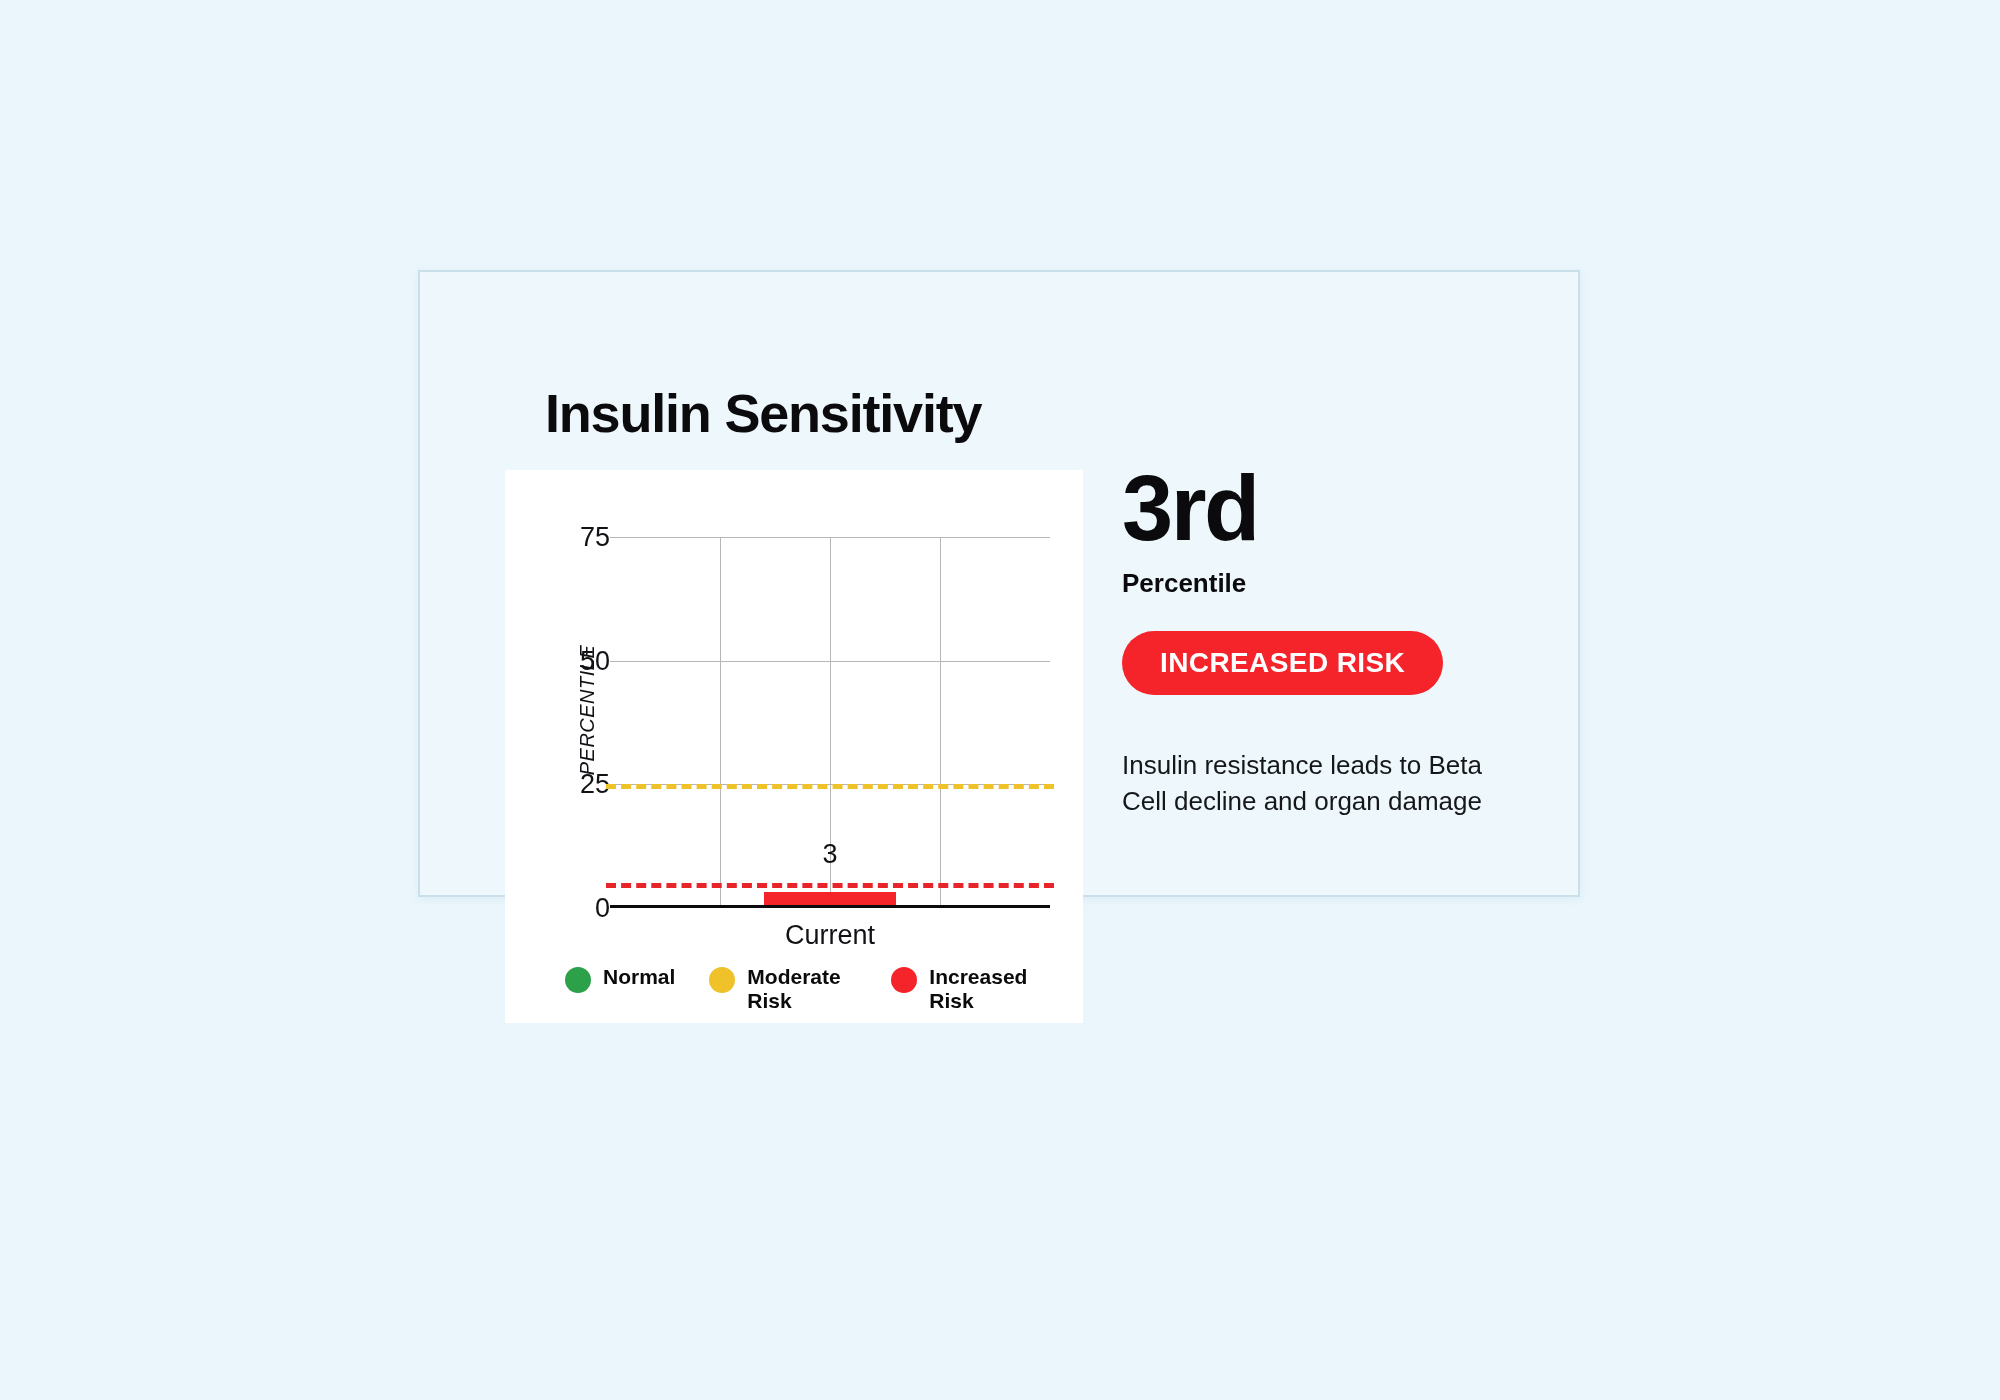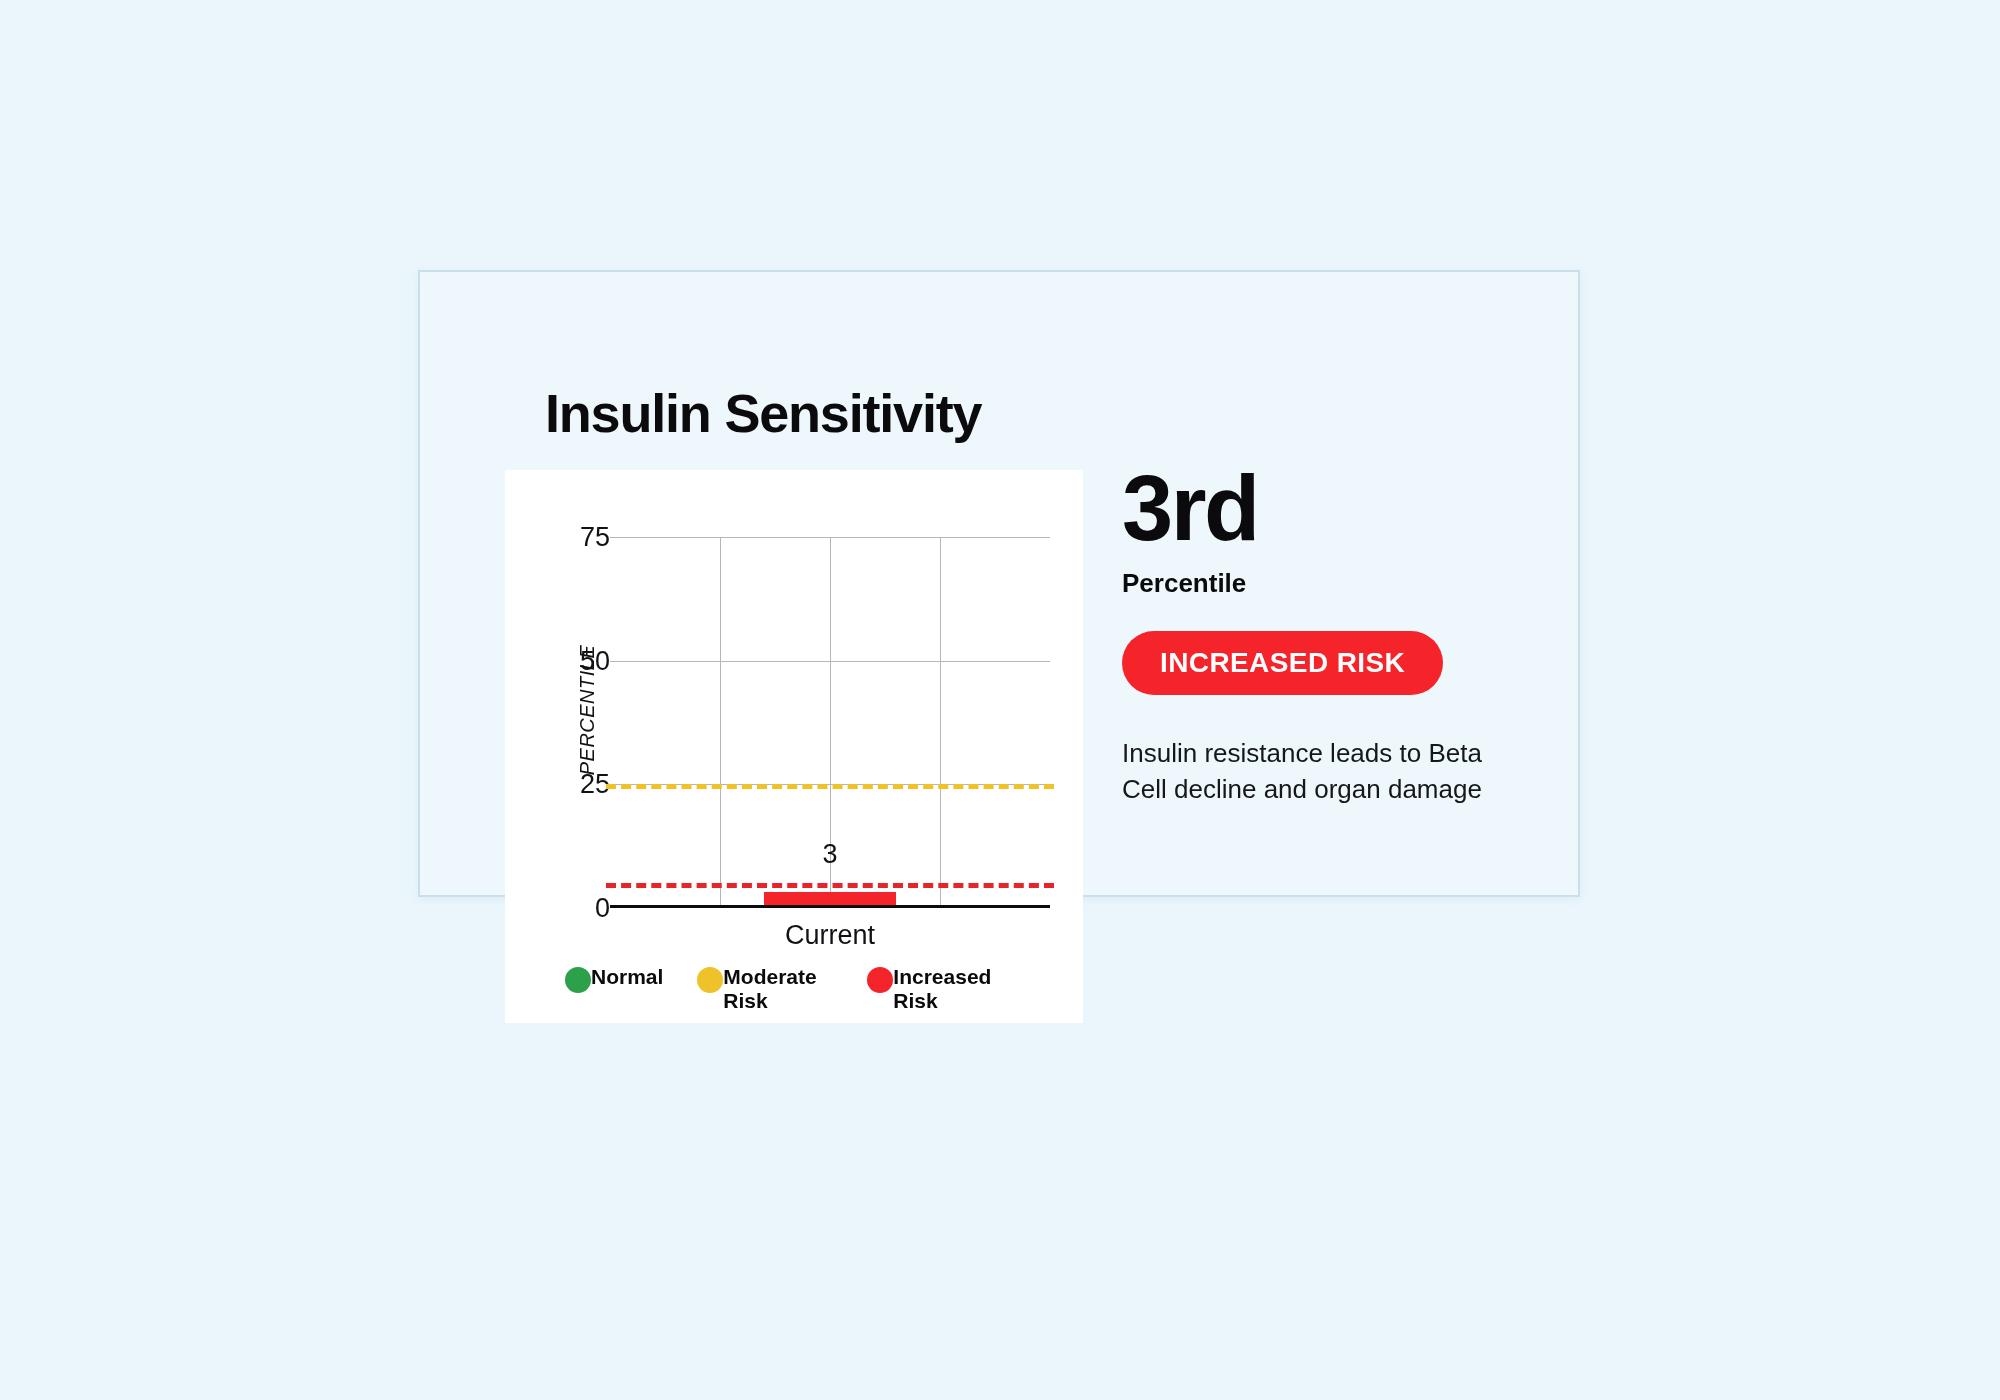--- a/index.html
+++ b/index.html
@@ -148,21 +148,21 @@
     left: 60px;
     top: 495px;
     width: 500px;
     display: flex;
     align-items: flex-start;
     gap: 34px;
   }
   .legend-item {
     display: flex;
     align-items: flex-start;
-    gap: 0;
+    gap: 12px;
   }
   .legend-dot {
     width: 26px;
     height: 26px;
     border-radius: 50%;
     flex: 0 0 auto;
     margin-top: 2px;
   }
   .legend-label {
     font-size: 21px;
@@ -208,21 +208,21 @@
     white-space: nowrap;
   }
 
   .summary-paragraph {
     margin-top: 34px;
     font-size: 26px;
     line-height: 1.39;
     color: #15171A;
     max-width: 360px;
   }
-  #summary-paragraph-2 { margin-top: 40px; }
+  #summary-paragraph-2 { margin-top: 52px; text-align: center; }
 </style>
 </head>
 <body style="background: rgb(234, 246, 252);">
 
 <div id="report-card" style="background: rgb(238, 248, 252); border-color: rgb(201, 224, 234);">
 
   <div id="panel-title">Insulin Sensitivity</div>
 
   <div id="chart-panel" style="background: rgb(255, 255, 255);">
 

